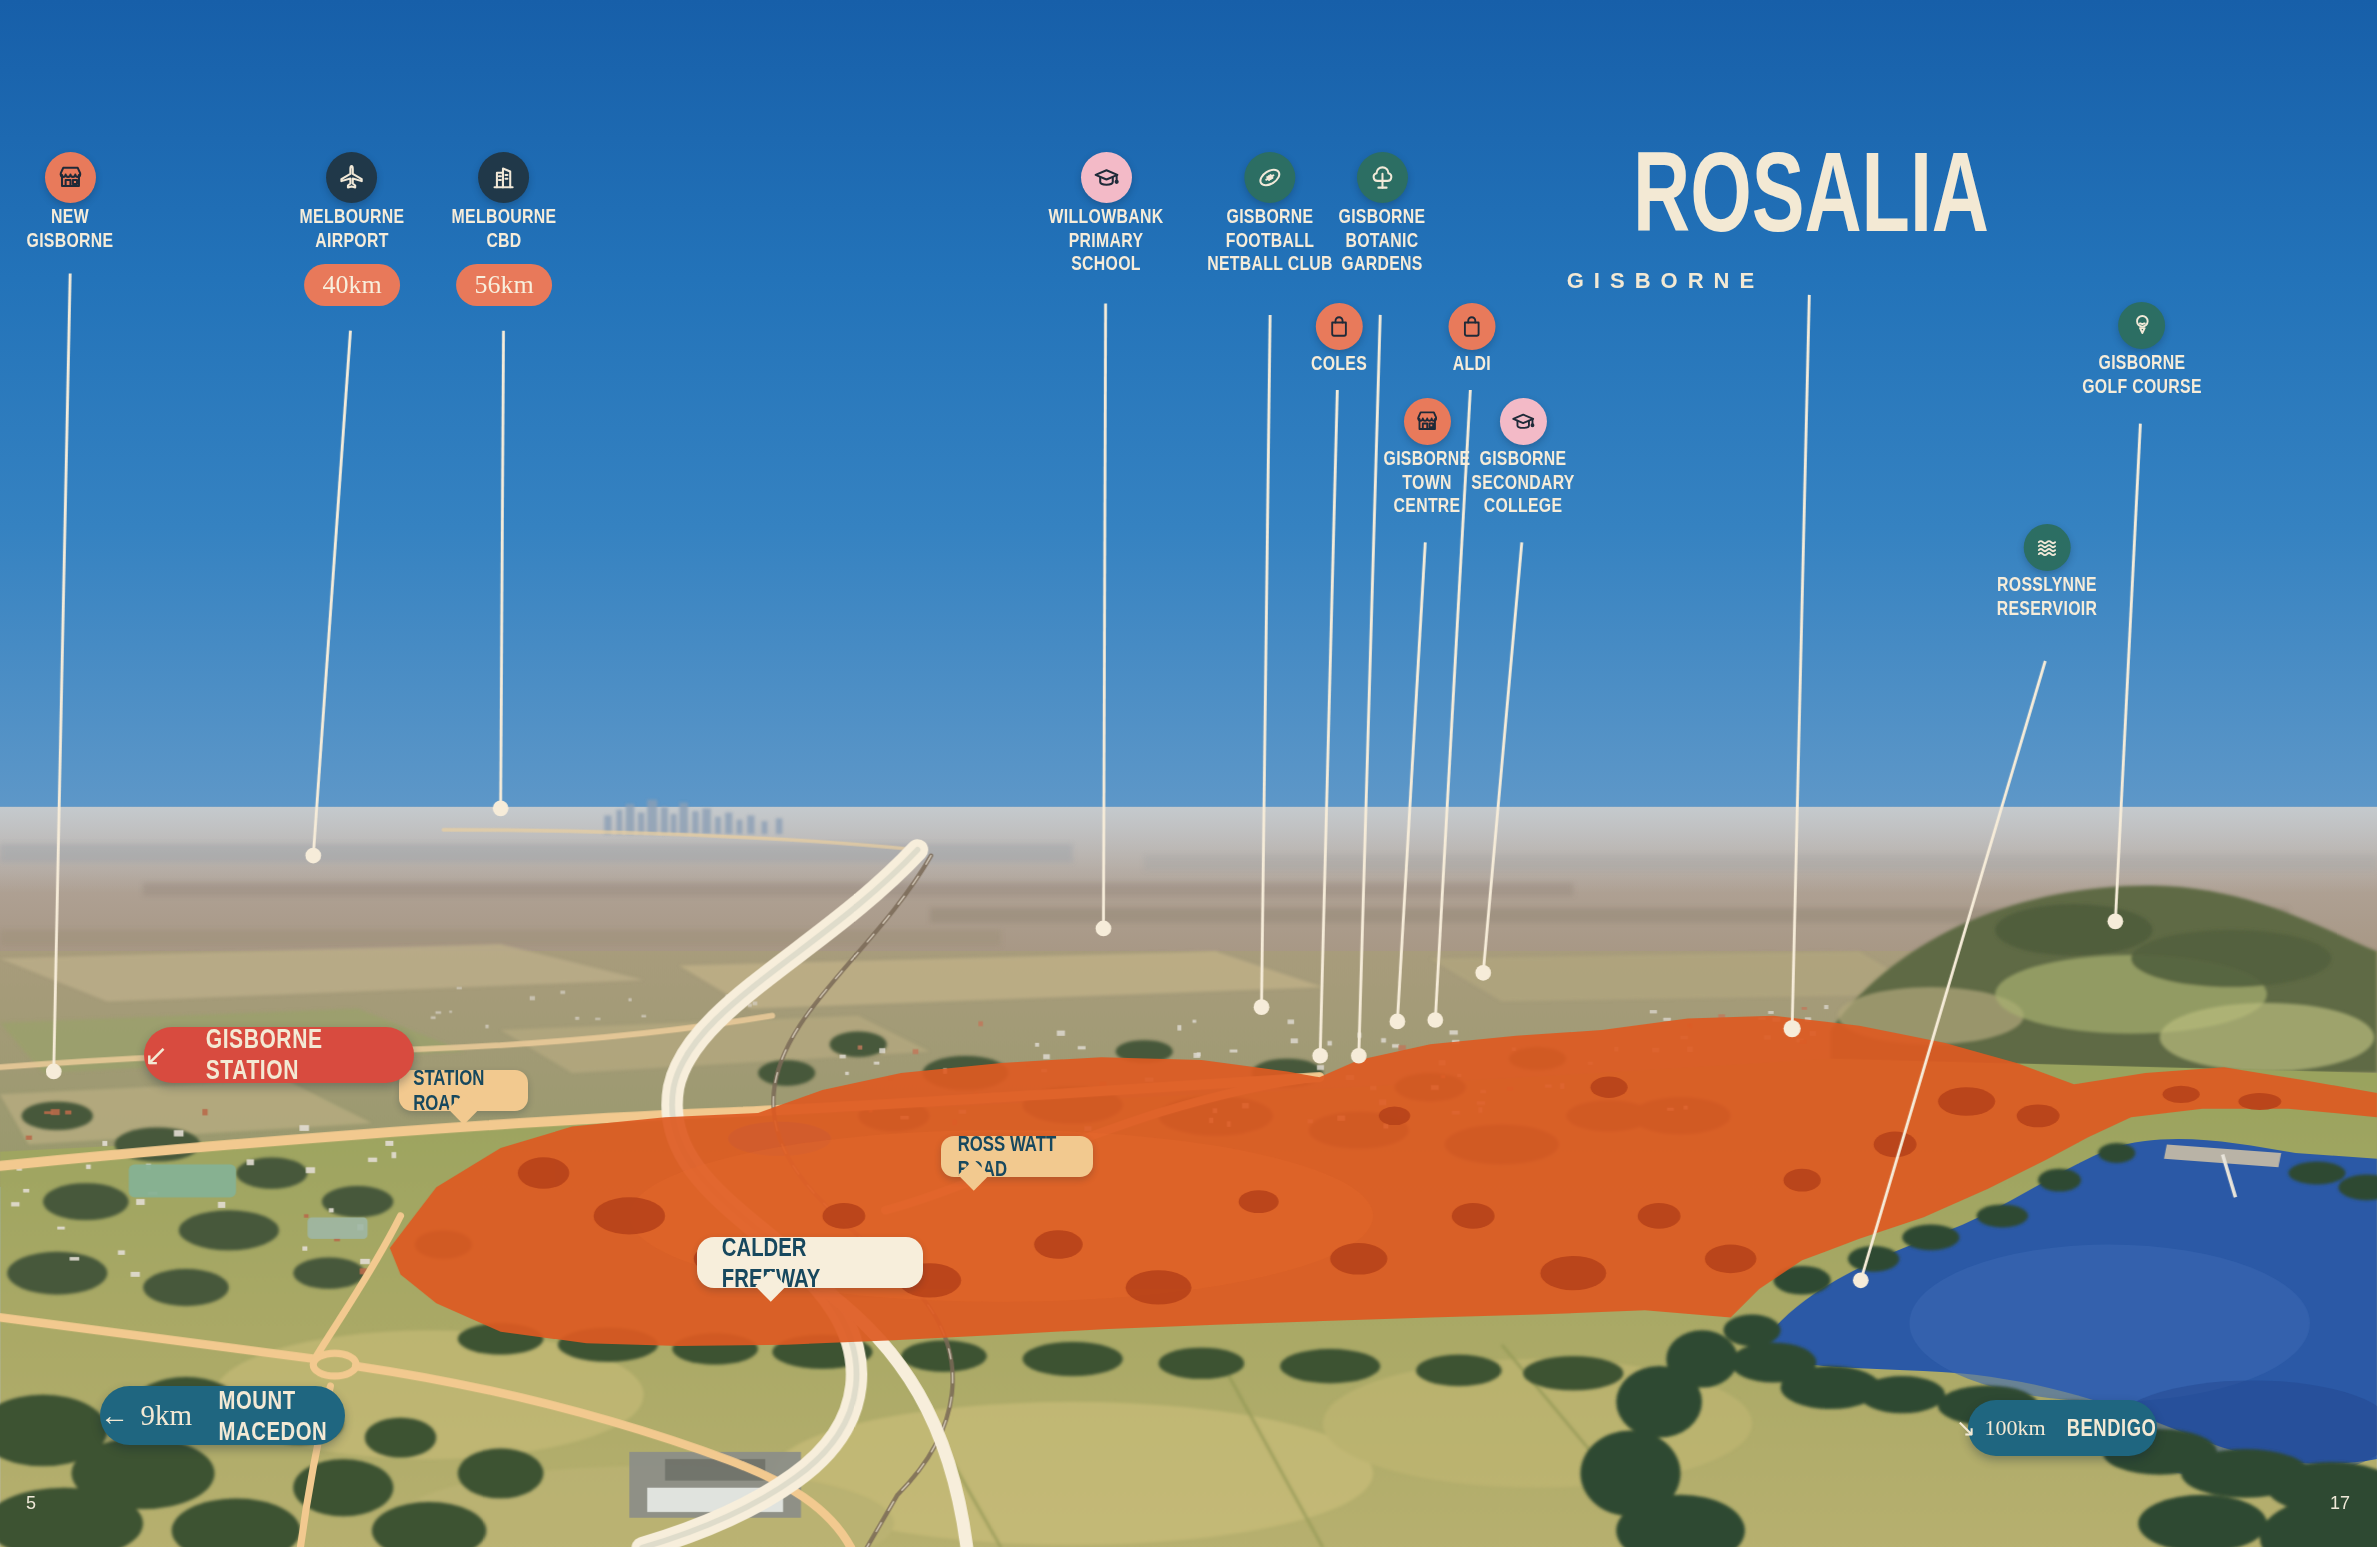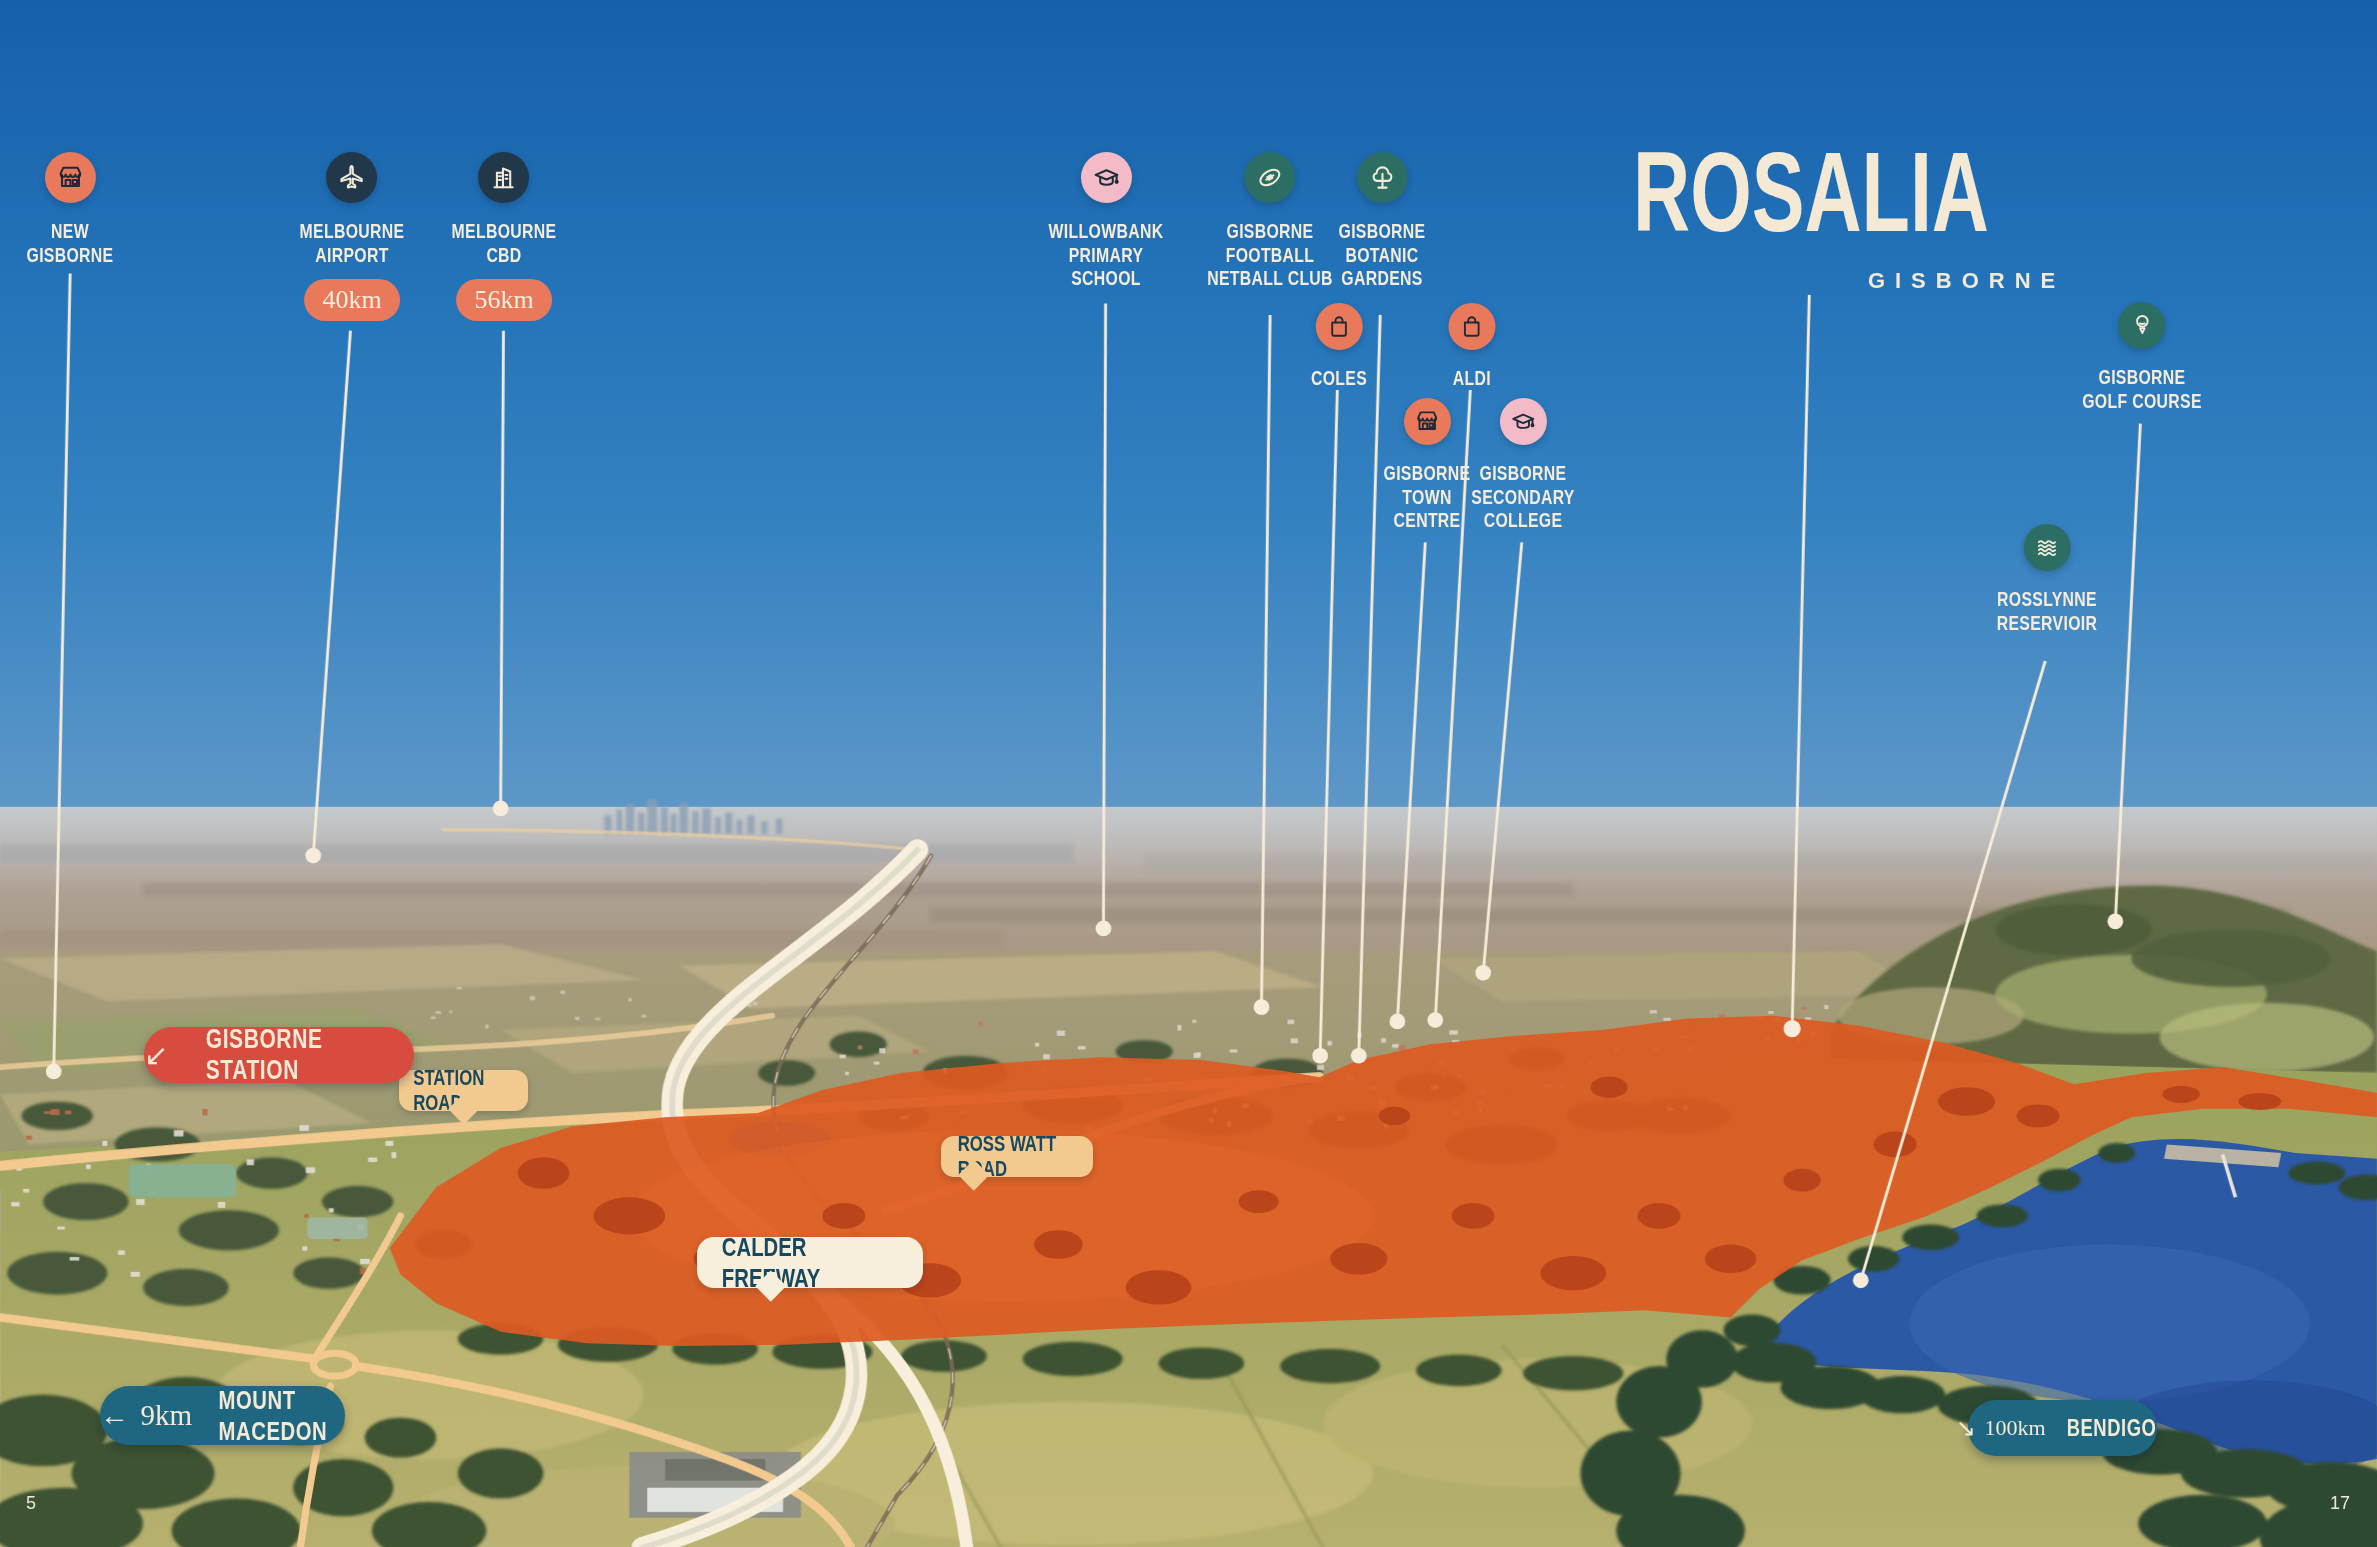--- a/index.html
+++ b/index.html
@@ -9,39 +9,39 @@
   svg.layer{position:absolute;left:0;top:0;}
   .abs{position:absolute;}
   .cx{display:inline-block;transform:scaleX(.78);}
   
   .pin{position:absolute;display:flex;flex-direction:column;align-items:center;transform:translateX(-50%);}
   .pin-circle{border-radius:50%;display:flex;align-items:center;justify-content:center;box-shadow:0 2.9px 7.2px rgba(10,30,50,.25);}
   .pin-circle.orange{background:#E87A5B;color:#1E2A38;}
   .pin-circle.navy{background:#203849;color:#F2E9D8;}
   .pin-circle.teal{background:#2C6E63;color:#F2E9D8;}
   .pin-circle.pink{background:#F3BAC7;color:#1E2A38;}
-  .pin-label{margin-top:17px;text-align:center;font-weight:700;font-size:19.3px;line-height:23.6px;color:#F6ECD9;letter-spacing:0.4px;}
+  .pin-label{margin-top:2px;text-align:center;font-weight:700;font-size:19.3px;line-height:23.6px;color:#F6ECD9;letter-spacing:0.4px;}
   .pin-label span{display:block;transform:scaleX(.82);white-space:nowrap;}
   .pin-badge{margin-top:11.4px;background:#E8795A;color:#F8EFDD;font-family:"Liberation Serif",serif;
     font-size:26px;padding:6.4px 18.6px;border-radius:715px;}
   
   .pill{position:absolute;display:flex;align-items:center;justify-content:center;gap:11.4px;
     border-radius:715px;color:#F3E9D4;box-shadow:0 4.3px 10px rgba(10,30,50,.3);}
   .pill .arrow{font-size:29px;line-height:1;}
   .pill .lbl{font-weight:700;letter-spacing:0.7px;}
   .pill .dist{font-family:"Liberation Serif",serif;}
   .pill.red{background:#D84B3F;}
   .pill.teal{background:#1F6680;}
   
   .bubble{position:absolute;background:#F2C98F;color:#17485E;border-radius:13px;
     display:flex;align-items:center;justify-content:center;font-weight:700;box-shadow:0 2.9px 7.2px rgba(10,30,50,.2);}
   .bubble.creamy{background:#F7EEDB;border-radius:17px;}
   .bubble .tip{position:absolute;width:21.5px;height:21.5px;background:inherit;transform:rotate(45deg);}
   
-  .site-title{position:absolute;text-align:right;transform:translateX(-50%);color:#F3E9D4;}
+  .site-title{position:absolute;text-align:left;transform:translateX(-50%);color:#F3E9D4;}
   .site-title h1{margin:0;font-size:113px;font-weight:800;line-height:1;letter-spacing:0;
     transform:scaleX(.70);transform-origin:center;white-space:nowrap;}
   .site-title h2{margin:18.6px 0 0 0;font-size:22px;font-weight:700;letter-spacing:10px;text-indent:10px;}
   .footer-txt{color:#EFE8D8;font-size:19.3px;}
   .pagenum{color:#EFE8D8;font-size:18px;}
 </style>
 </head>
 <body>
 
 <div class="scene">

